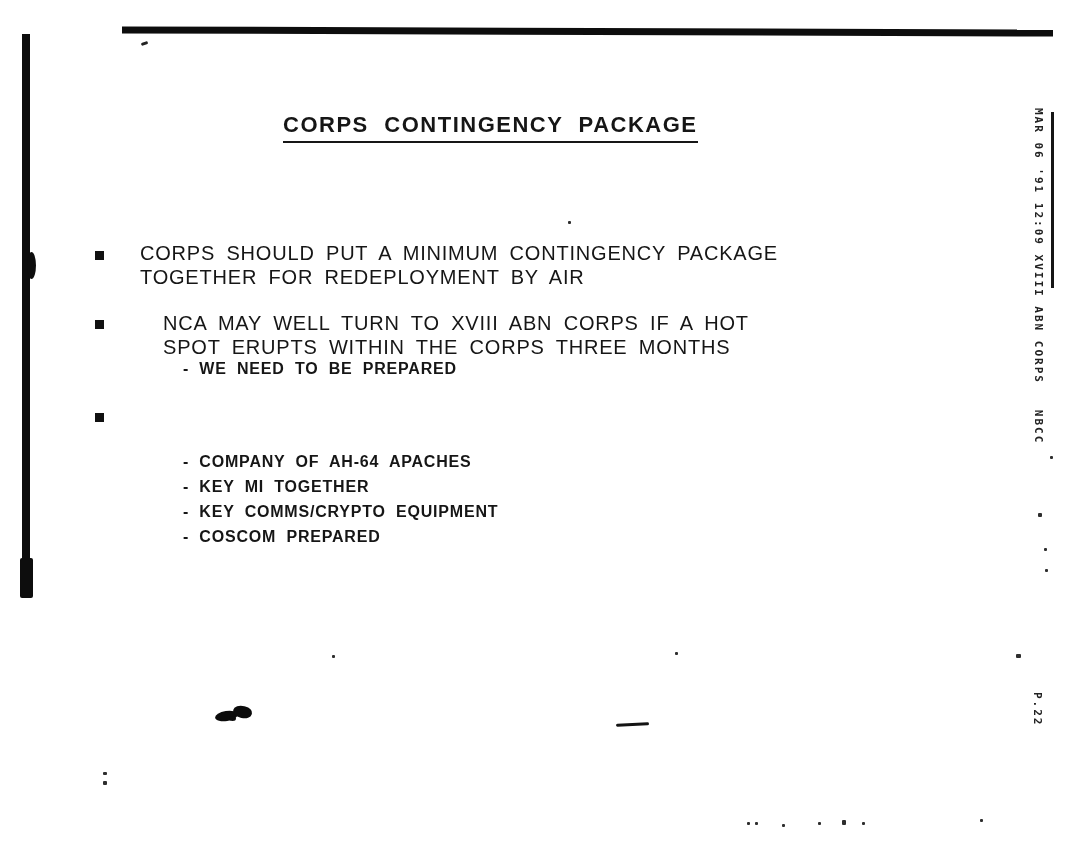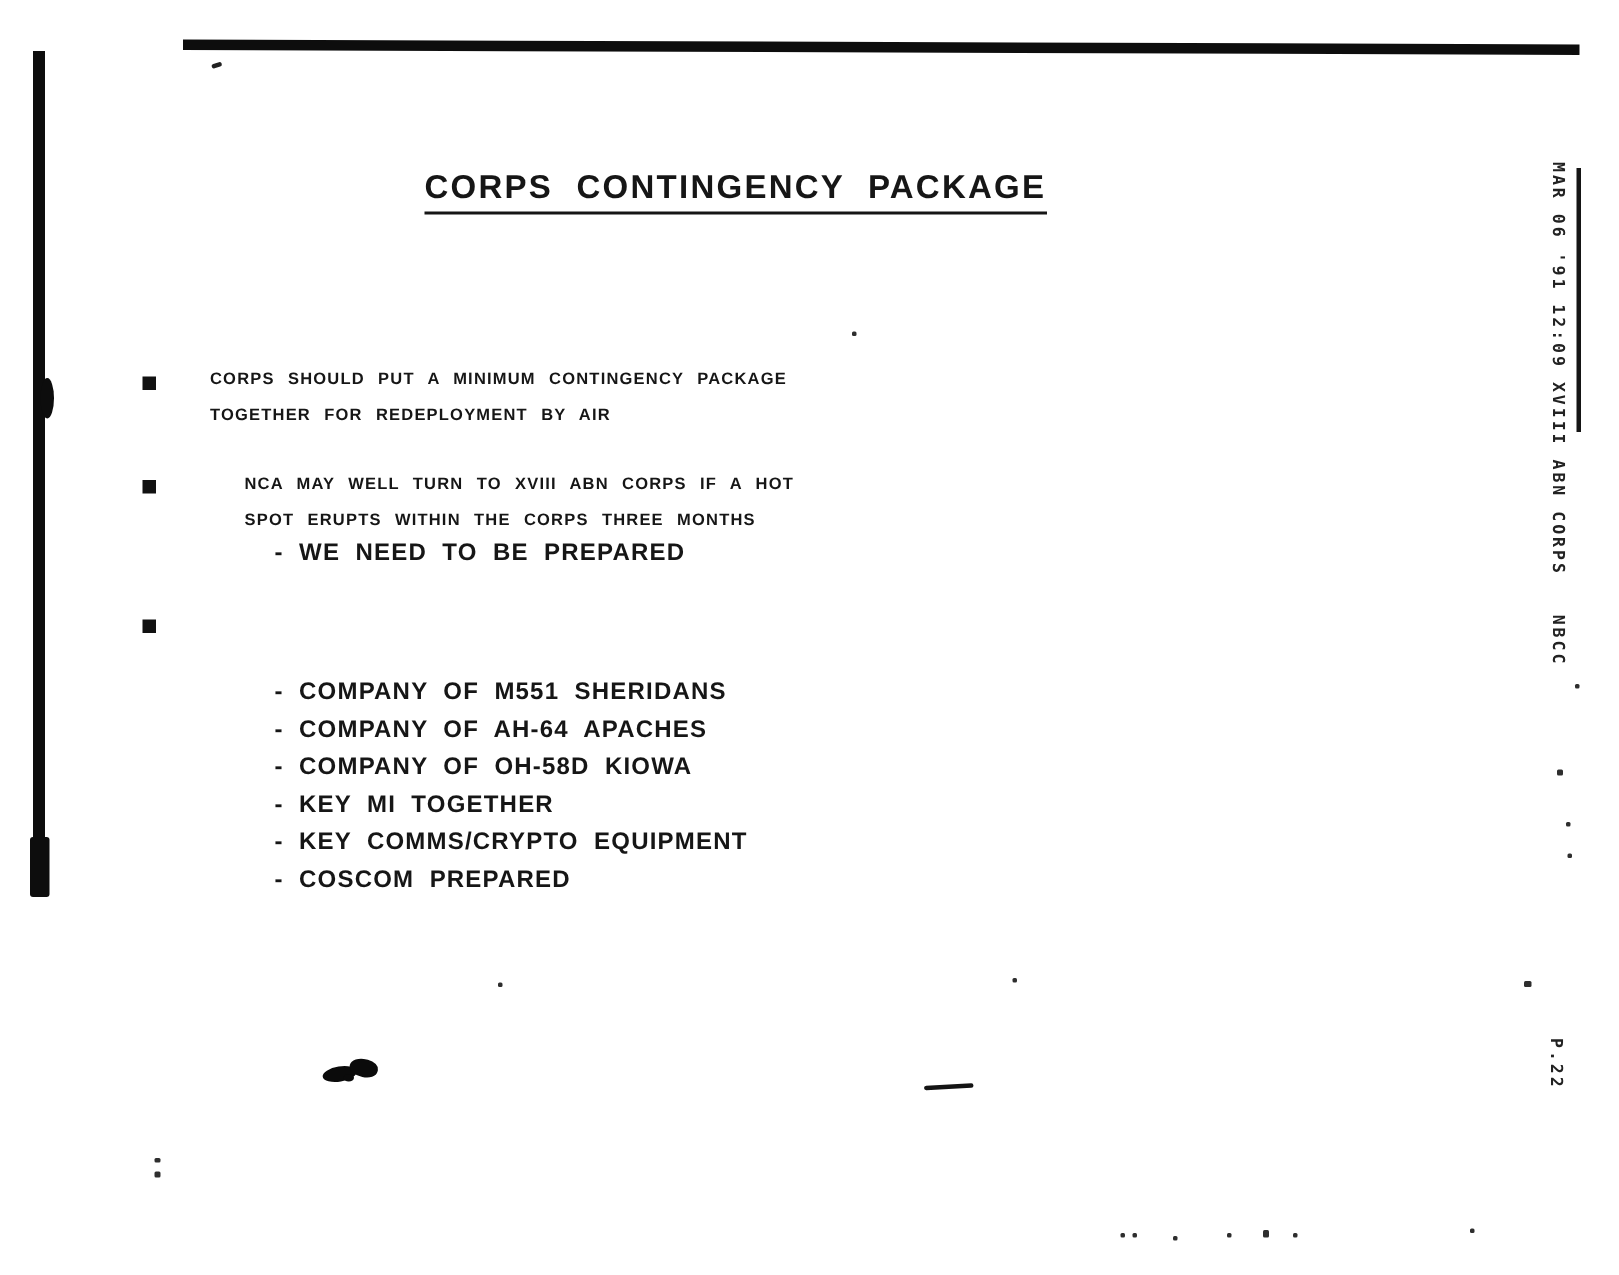--- a/index.html
+++ b/index.html
@@ -18,21 +18,21 @@
   .smudge2{position:absolute;left:233px;top:706px;width:19px;height:12px;background:#0b0b0b;border-radius:55% 45% 50% 50%;transform:rotate(14deg);}
   .smudge3{position:absolute;left:229px;top:716px;width:7px;height:5px;background:#0b0b0b;border-radius:50%;}
   .dashmark{position:absolute;left:616px;top:723px;width:33px;height:3px;background:#141414;border-radius:2px;transform:rotate(-3deg);}
   .speck{position:absolute;width:3px;height:3px;background:#2e2e2e;border-radius:1px;}
   
   .title{
     position:absolute;left:283px;top:112px;
     font-size:22px;font-weight:700;letter-spacing:1.5px;word-spacing:8px;
     border-bottom:2px solid #161616;padding-bottom:3px;white-space:nowrap;
   }
-  .bullet-line{font-size:11px;font-weight:700;letter-spacing:0.8px;word-spacing:5px;line-height:24px;white-space:nowrap;}
+  .bullet-line{font-size:20px;font-weight:400;letter-spacing:0.8px;word-spacing:5px;line-height:24px;white-space:nowrap;}
   .bullet-text{position:absolute;left:140px;}
   .bullet-sq{position:absolute;left:95px;width:9px;height:9px;background:#111;}
   .subline{position:absolute;left:183px;font-size:16px;font-weight:700;letter-spacing:0.8px;word-spacing:5px;white-space:nowrap;}
   .pkg-list{position:absolute;left:183px;top:449px;}
   .pkg-item{font-size:16px;font-weight:700;letter-spacing:0.8px;word-spacing:5px;line-height:25px;white-space:nowrap;}
   
   .vtext{
     position:absolute;font-family:"DejaVu Sans Mono", monospace;font-size:11px;color:#222;
     letter-spacing:2px;white-space:pre;transform:rotate(90deg);transform-origin:top left;font-weight:700;
   }
@@ -62,23 +62,21 @@
   <div class="bullet-sq" style="top:320px;"></div>
   <div class="bullet-text" style="top:311px;margin-left:23px;">
     <div class="bullet-line">NCA MAY WELL TURN TO XVIII ABN CORPS IF A HOT</div>
     <div class="bullet-line">SPOT ERUPTS WITHIN THE CORPS THREE MONTHS</div>
   </div>
   <div class="subline" style="top:360px;">- WE NEED TO BE PREPARED</div>
 
   <div class="bullet-sq" style="top:413px;"></div>
 
   <div class="pkg-list">
-    <div class="pkg-item">- COMPANY OF M551 SHERIDANS</div>
     <div class="pkg-item">- COMPANY OF AH-64 APACHES</div>
-    <div class="pkg-item">- COMPANY OF OH-58D KIOWA</div>
     <div class="pkg-item">- KEY MI TOGETHER</div>
     <div class="pkg-item">- KEY COMMS/CRYPTO EQUIPMENT</div>
     <div class="pkg-item">- COSCOM PREPARED</div>
   </div>
 
   <div class="vtext vheader">MAR 06 '91 12:09 XVIII ABN CORPS   NBCC</div>
   <div class="vtext vpage">P.22</div>
 
   <div class="smudge1"></div>
   <div class="smudge2"></div>

